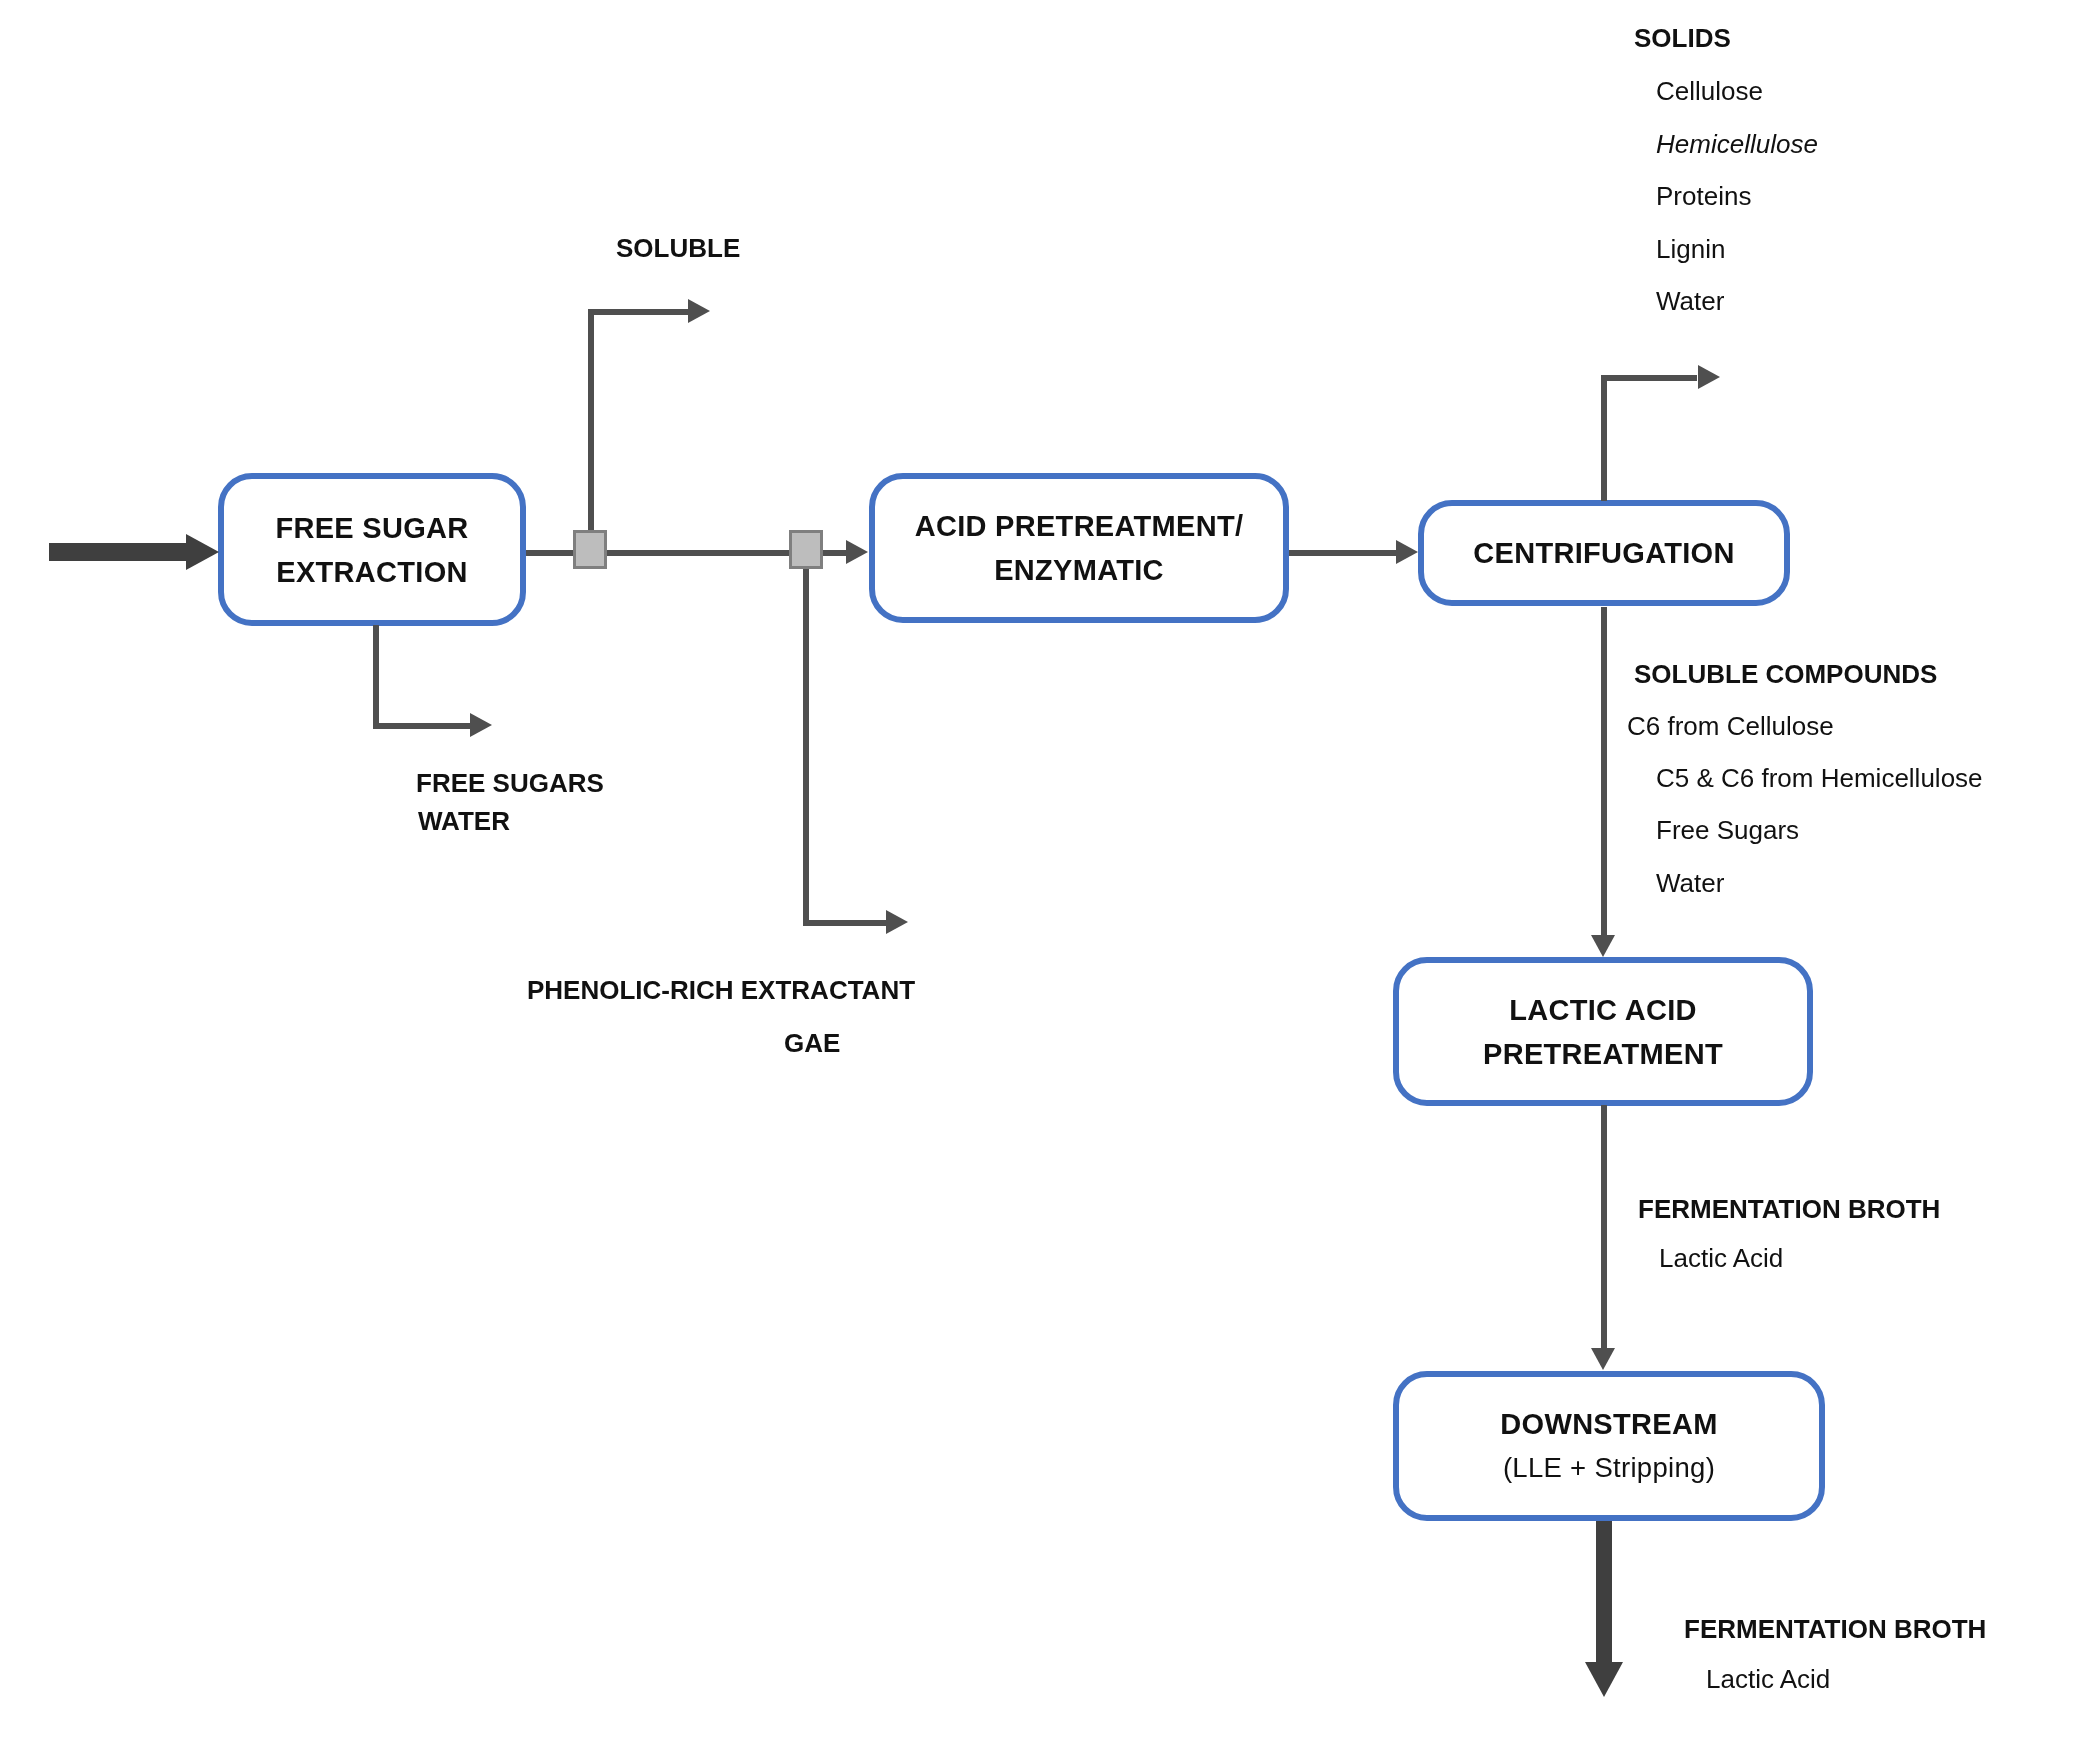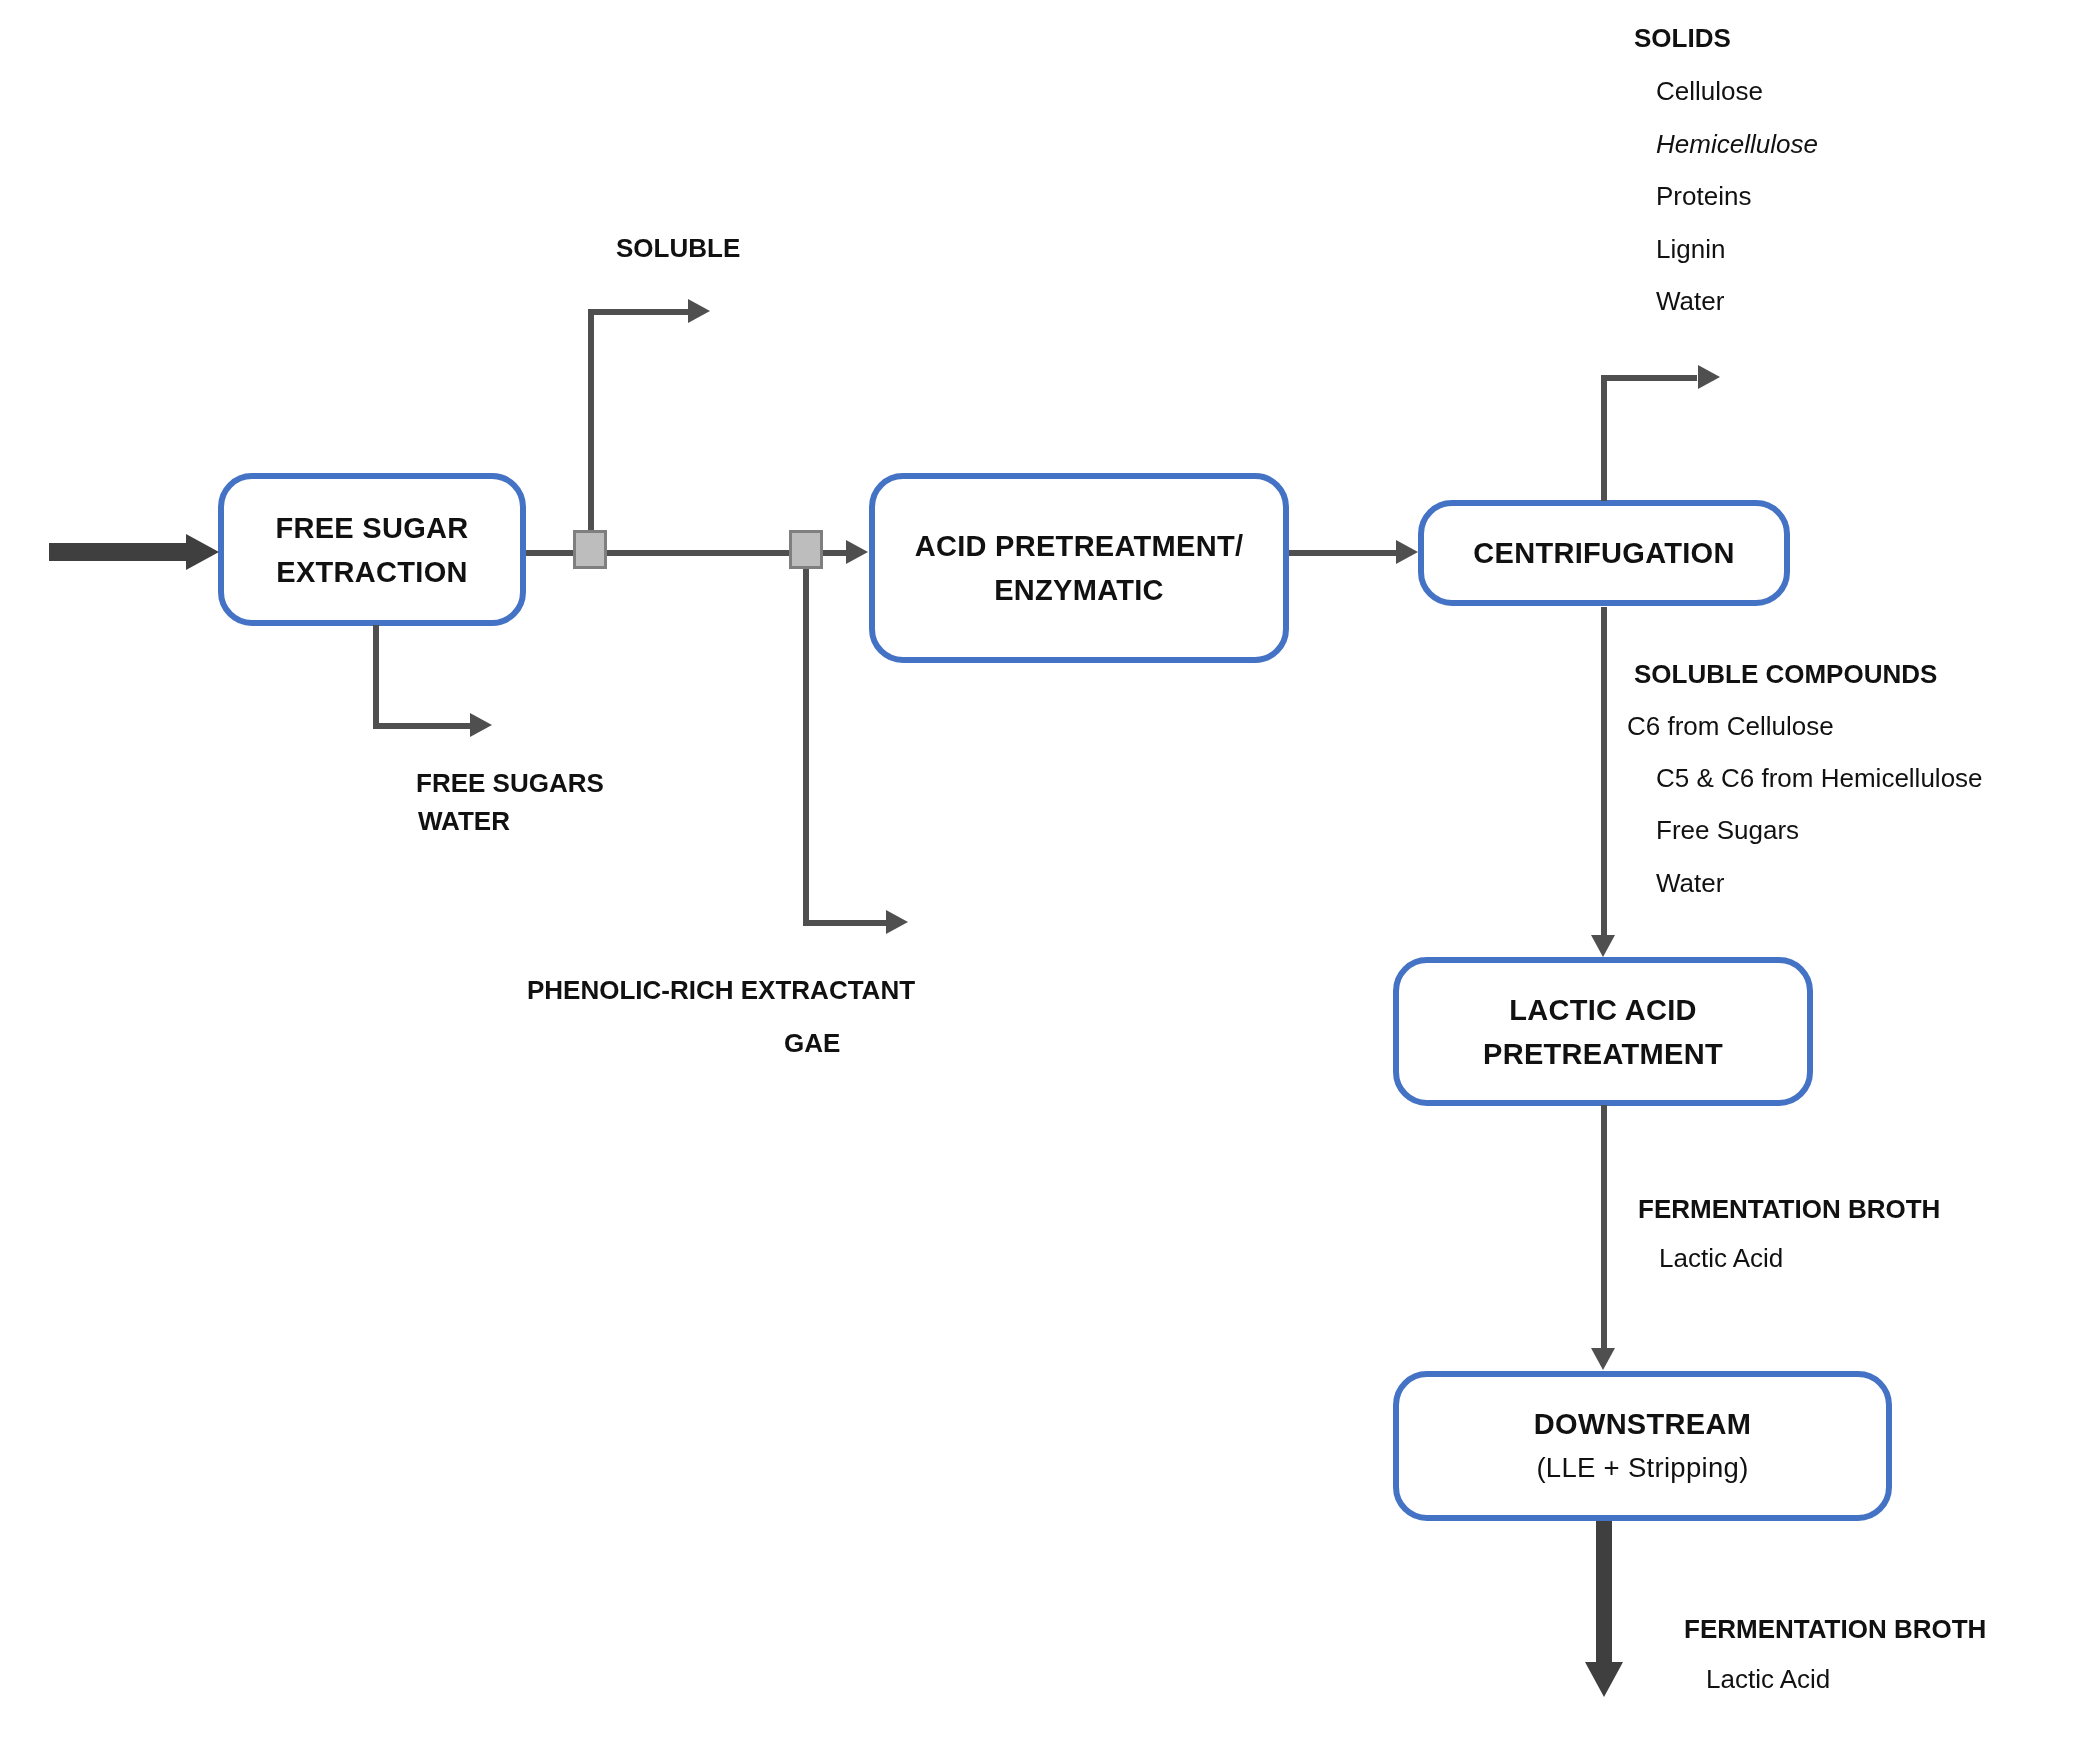--- a/index.html
+++ b/index.html
@@ -24,35 +24,35 @@
   .label.bold{font-weight:bold;}
 </style>
 </head>
 <body>
 
 <div class="box" style="left:218px;top:473px;width:308px;height:153px;">
   <div>FREE SUGAR</div>
   <div>EXTRACTION</div>
 </div>
 
-<div class="box" style="left:869px;top:473px;width:420px;height:190px;">
+<div class="box" style="left:869px;top:473px;width:420px;height:150px;">
   <div>ACID PRETREATMENT/</div>
   <div>ENZYMATIC</div>
 </div>
 
 <div class="box" style="left:1418px;top:500px;width:372px;height:106px;">
   <div>CENTRIFUGATION</div>
 </div>
 
 <div class="box" style="left:1393px;top:957px;width:420px;height:149px;">
   <div>LACTIC ACID</div>
   <div>PRETREATMENT</div>
 </div>
 
-<div class="box" style="left:1393px;top:1371px;width:499px;height:150px;">
+<div class="box" style="left:1393px;top:1371px;width:432px;height:150px;">
   <div>DOWNSTREAM</div>
   <div class="sub">(LLE + Stripping)</div>
 </div>
 
 <div class="thickline" style="left:49px;top:543px;width:137px;height:17.5px;"></div>
 <div class="ah-r thick" style="left:186px;top:534px;"></div>
 
 <div class="hline" style="left:526px;top:550px;width:320px;height:5.6px;"></div>
 <div class="ah-r" style="left:846px;top:540px;"></div>
 

